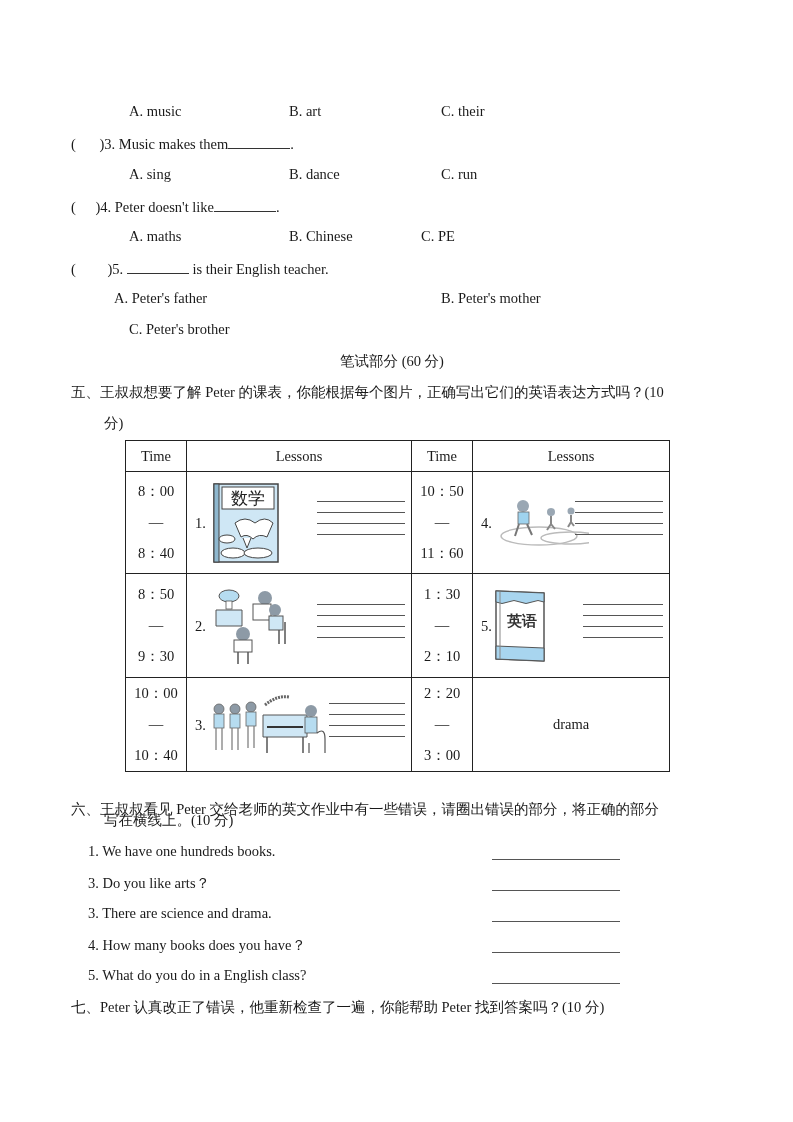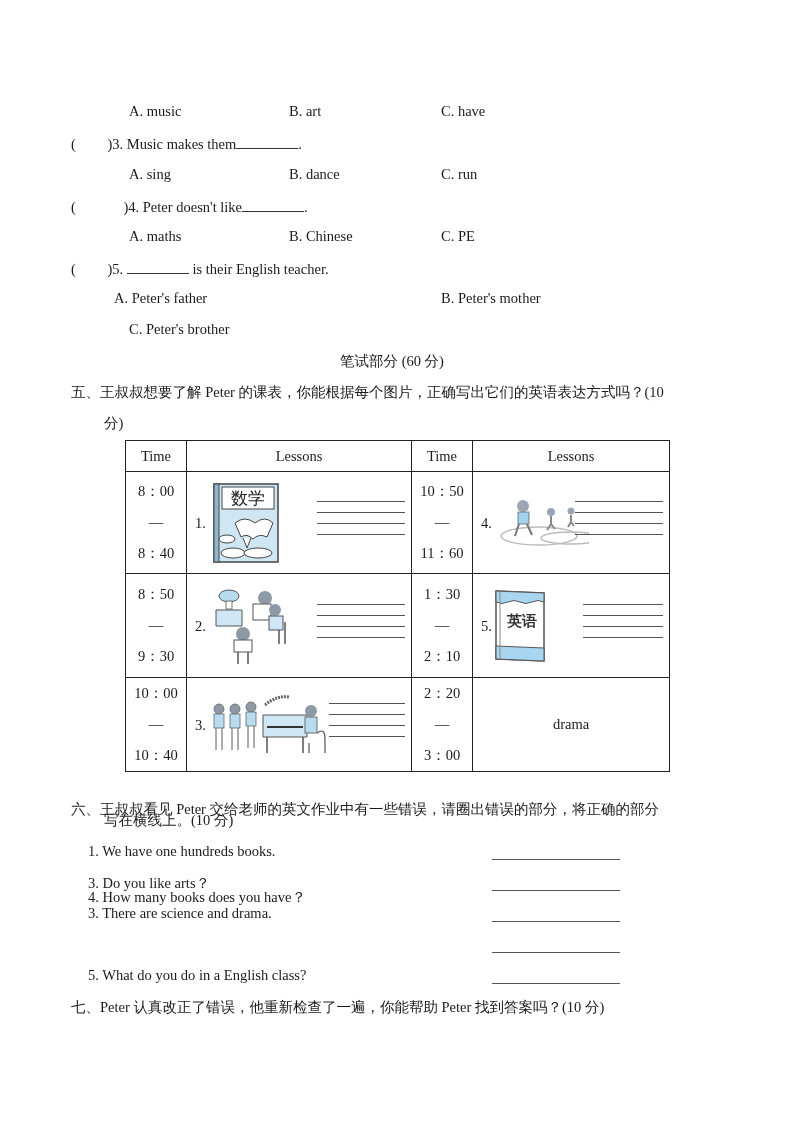--- a/index.html
+++ b/index.html
@@ -15,37 +15,37 @@
   .num { position:absolute; left:8px; top:50%; transform:translateY(-50%); }
   .wlines { position:absolute; right:6px; top:50%; transform:translateY(-50%); width:88px; }
   .wlines div { border-top:1px solid #555; height:10px; }
   .pic { position:absolute; top:50%; transform:translateY(-50%); }
 </style>
 </head>
 <body>
 
 <span class="abs" style="left:129px;top:103px">A. music</span>
 <span class="abs" style="left:289px;top:103px">B. art</span>
-<span class="abs" style="left:441px;top:103px">C. have</span>
+<span class="abs" style="left:441px;top:103px">C. their</span>
 
 <div class="abs" style="left:71px;top:134px">
   <span>(</span>
-  <span style="margin-left:28px">)3. Music makes them</span><span class="blank"></span><span>.</span>
+  <span style="margin-left:20px">)3. Music makes them</span><span class="blank"></span><span>.</span>
 </div>
 <span class="abs" style="left:129px;top:166px">A. sing</span>
 <span class="abs" style="left:289px;top:166px">B. dance</span>
 <span class="abs" style="left:441px;top:166px">C. run</span>
 
 <div class="abs" style="left:71px;top:197px">
   <span>(</span>
-  <span style="margin-left:44px">)4. Peter doesn't like</span><span class="blank"></span><span>.</span>
+  <span style="margin-left:16px">)4. Peter doesn't like</span><span class="blank"></span><span>.</span>
 </div>
 <span class="abs" style="left:129px;top:228px">A. maths</span>
 <span class="abs" style="left:289px;top:228px">B. Chinese</span>
-<span class="abs" style="left:441px;top:228px">C. PE</span>
+<span class="abs" style="left:421px;top:228px">C. PE</span>
 
 <div class="abs" style="left:71px;top:259px">
   <span>(</span>
   <span style="margin-left:28px">)5.</span>
   <span class="blank"></span><span> is their English teacher.</span>
 </div>
 <span class="abs" style="left:114px;top:290px">A. Peter's father</span>
 <span class="abs" style="left:441px;top:290px">B. Peter's mother</span>
 <span class="abs" style="left:129px;top:321px">C. Peter's brother</span>
 
@@ -212,18 +212,18 @@
 
 <span class="abs" style="left:71px;top:800px">六、王叔叔看见 Peter 交给老师的英文作业中有一些错误，请圈出错误的部分，将正确的部分</span>
 <span class="abs" style="left:104px;top:811px">写在横线上。(10 分)</span>
 
 <span class="abs" style="left:88px;top:843px">1. We have one hundreds books.</span>
 <div class="line-ans" style="left:492px;top:859px;width:128px"></div>
 <span class="abs" style="left:88px;top:874px">3. Do you like arts？</span>
 <div class="line-ans" style="left:492px;top:890px;width:128px"></div>
 <span class="abs" style="left:88px;top:905px">3. There are science and drama.</span>
 <div class="line-ans" style="left:492px;top:921px;width:128px"></div>
-<span class="abs" style="left:88px;top:888px">4. How many books does you have？</span>
+<span class="abs" style="left:88px;top:936px">4. How many books does you have？</span>
 <div class="line-ans" style="left:492px;top:952px;width:128px"></div>
 <span class="abs" style="left:88px;top:967px">5. What do you do in a English class?</span>
 <div class="line-ans" style="left:492px;top:983px;width:128px"></div>
 
 <span class="abs" style="left:71px;top:998px">七、Peter 认真改正了错误，他重新检查了一遍，你能帮助 Peter 找到答案吗？(10 分)</span>
 
 </body></html>

